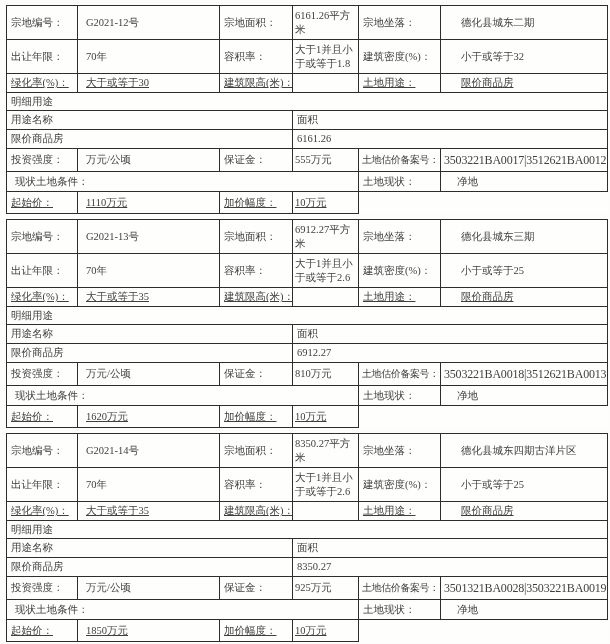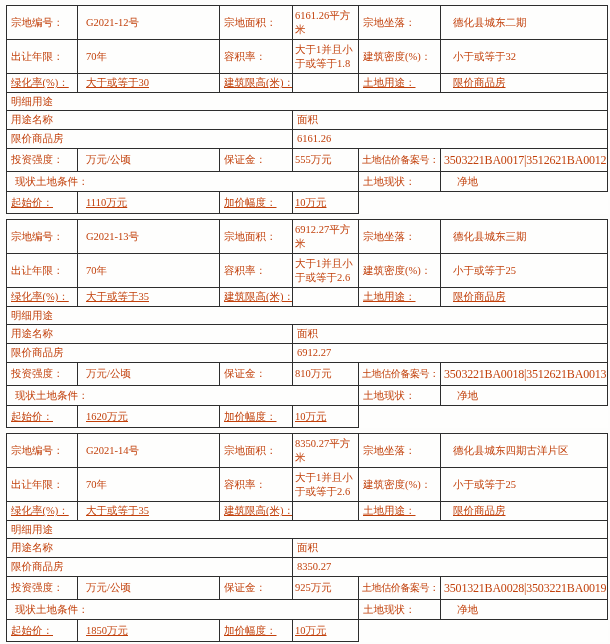--- a/index.html
+++ b/index.html
@@ -4,21 +4,21 @@
 <style>
   * { box-sizing: border-box; margin: 0; padding: 0; }
   html, body { background: #f6f6f4; }
   .page {
     position: relative;
     width: 610px;
     height: 644px;
     background: #fdfdfc;
     overflow: hidden;
     font-family: "Liberation Serif", "DejaVu Serif", serif;
-    color: #c2410c;
+    color: #404040;
     padding: 5px 0 0 6px;
   }
   table.parcel {
     border-collapse: collapse;
     table-layout: fixed;
     width: 601px;
     margin-bottom: 5px;
     background: #fefefd;
   }
   td {
@@ -34,21 +34,21 @@
   tr.r4 { height: 18px; }
   tr.r5 { height: 19px; }
   tr.r6 { height: 19px; }
   tr.r7 { height: 23px; }
   tr.r8 { height: 20px; }
   tr.r9 { height: 22px; text-decoration: underline; }
   td.lab   { padding-left: 4px; white-space: nowrap; }
   td.lab-tight { padding-left: 3px; white-space: nowrap; font-size: 10px; letter-spacing: -0.4px; }
   td.val2  { padding-left: 8px; }
   td.val4  { padding: 1px 2px; }
-  td.val6  { padding-left: 12px; }
+  td.val6  { padding-left: 20px; }
   td.full  { padding-left: 4px; }
   td.half  { padding-left: 4px; }
   td.cond  { padding-left: 8px; margin-left: 10px; }
   td.stat  { padding-left: 16px; margin-top: 20px; }
   td.rec   { padding-left: 3px; white-space: nowrap; font-size: 12px; letter-spacing: -0.2px; }
   td.noborder { border: none; background: transparent; }
 </style>
 </head>
 <body>
 

